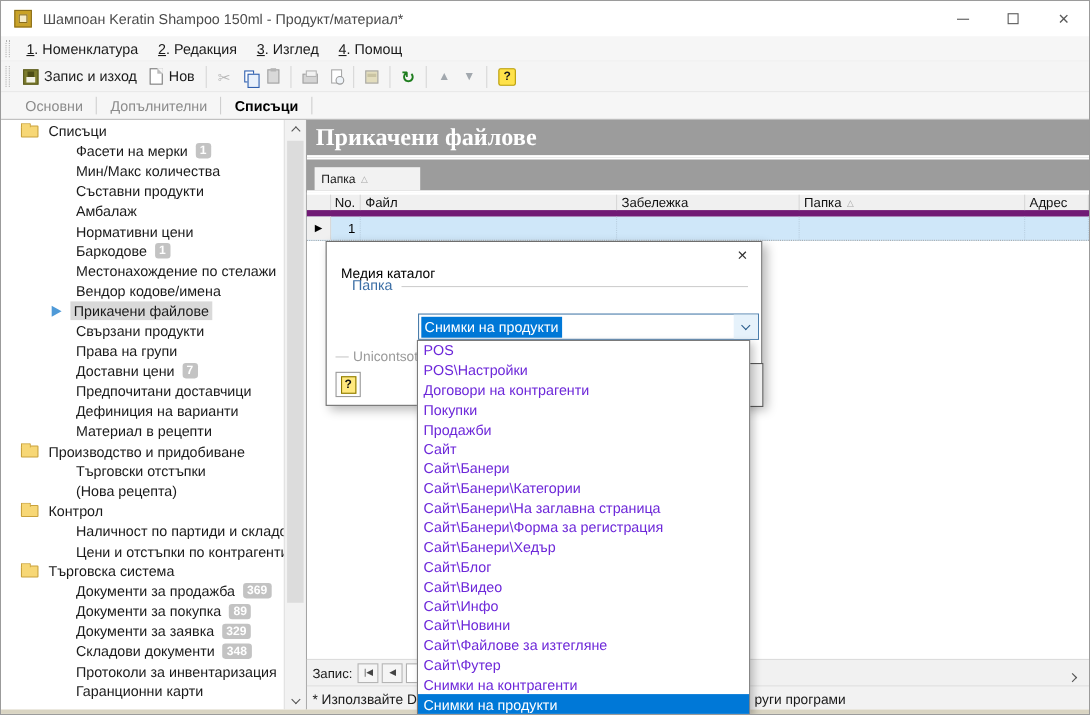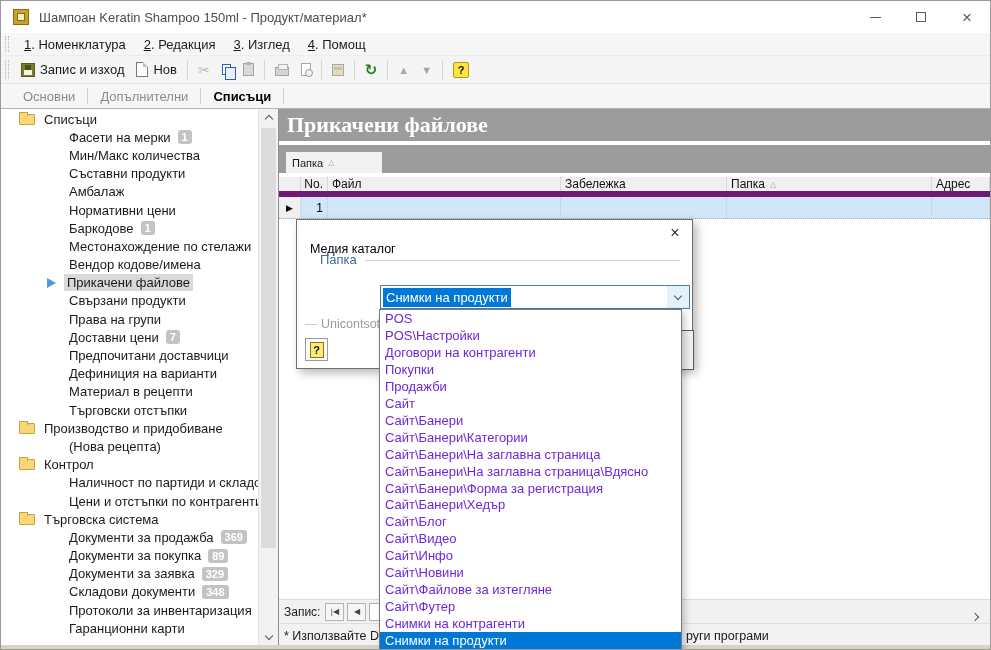--- a/index.html
+++ b/index.html
@@ -312,29 +312,29 @@
           <div class="tree-row child">
 
     <span class="ti-label">Дефиниция на варианти</span>
 
   </div>
           <div class="tree-row child">
 
     <span class="ti-label">Материал в рецепти</span>
 
   </div>
-          <div class="tree-row child">
-
-    <span class="ti-label">Търговски отстъпки</span>
-
-  </div>
           <div class="tree-row folder">
     <span class="ti-folder"></span>
 
     <span class="ti-label">Производство и придобиване</span>
+
+  </div>
+          <div class="tree-row child">
+
+    <span class="ti-label">Търговски отстъпки</span>
 
   </div>
           <div class="tree-row child">
 
     <span class="ti-label">(Нова рецепта)</span>
 
   </div>
           <div class="tree-row folder">
     <span class="ti-folder"></span>
 
@@ -509,23 +509,20 @@
       <div class="dd-option">
     <span>Сайт\Банери</span>
   </div>
       <div class="dd-option">
     <span>Сайт\Банери\Категории</span>
   </div>
       <div class="dd-option">
     <span>Сайт\Банери\На заглавна страница</span>
   </div>
       <div class="dd-option">
-    <span>Сайт\Банери\На заглавна страница\Вдясно</span>
-  </div>
-      <div class="dd-option">
     <span>Сайт\Банери\Форма за регистрация</span>
   </div>
       <div class="dd-option">
     <span>Сайт\Банери\Хедър</span>
   </div>
       <div class="dd-option">
     <span>Сайт\Блог</span>
   </div>
       <div class="dd-option">
     <span>Сайт\Видео</span>

